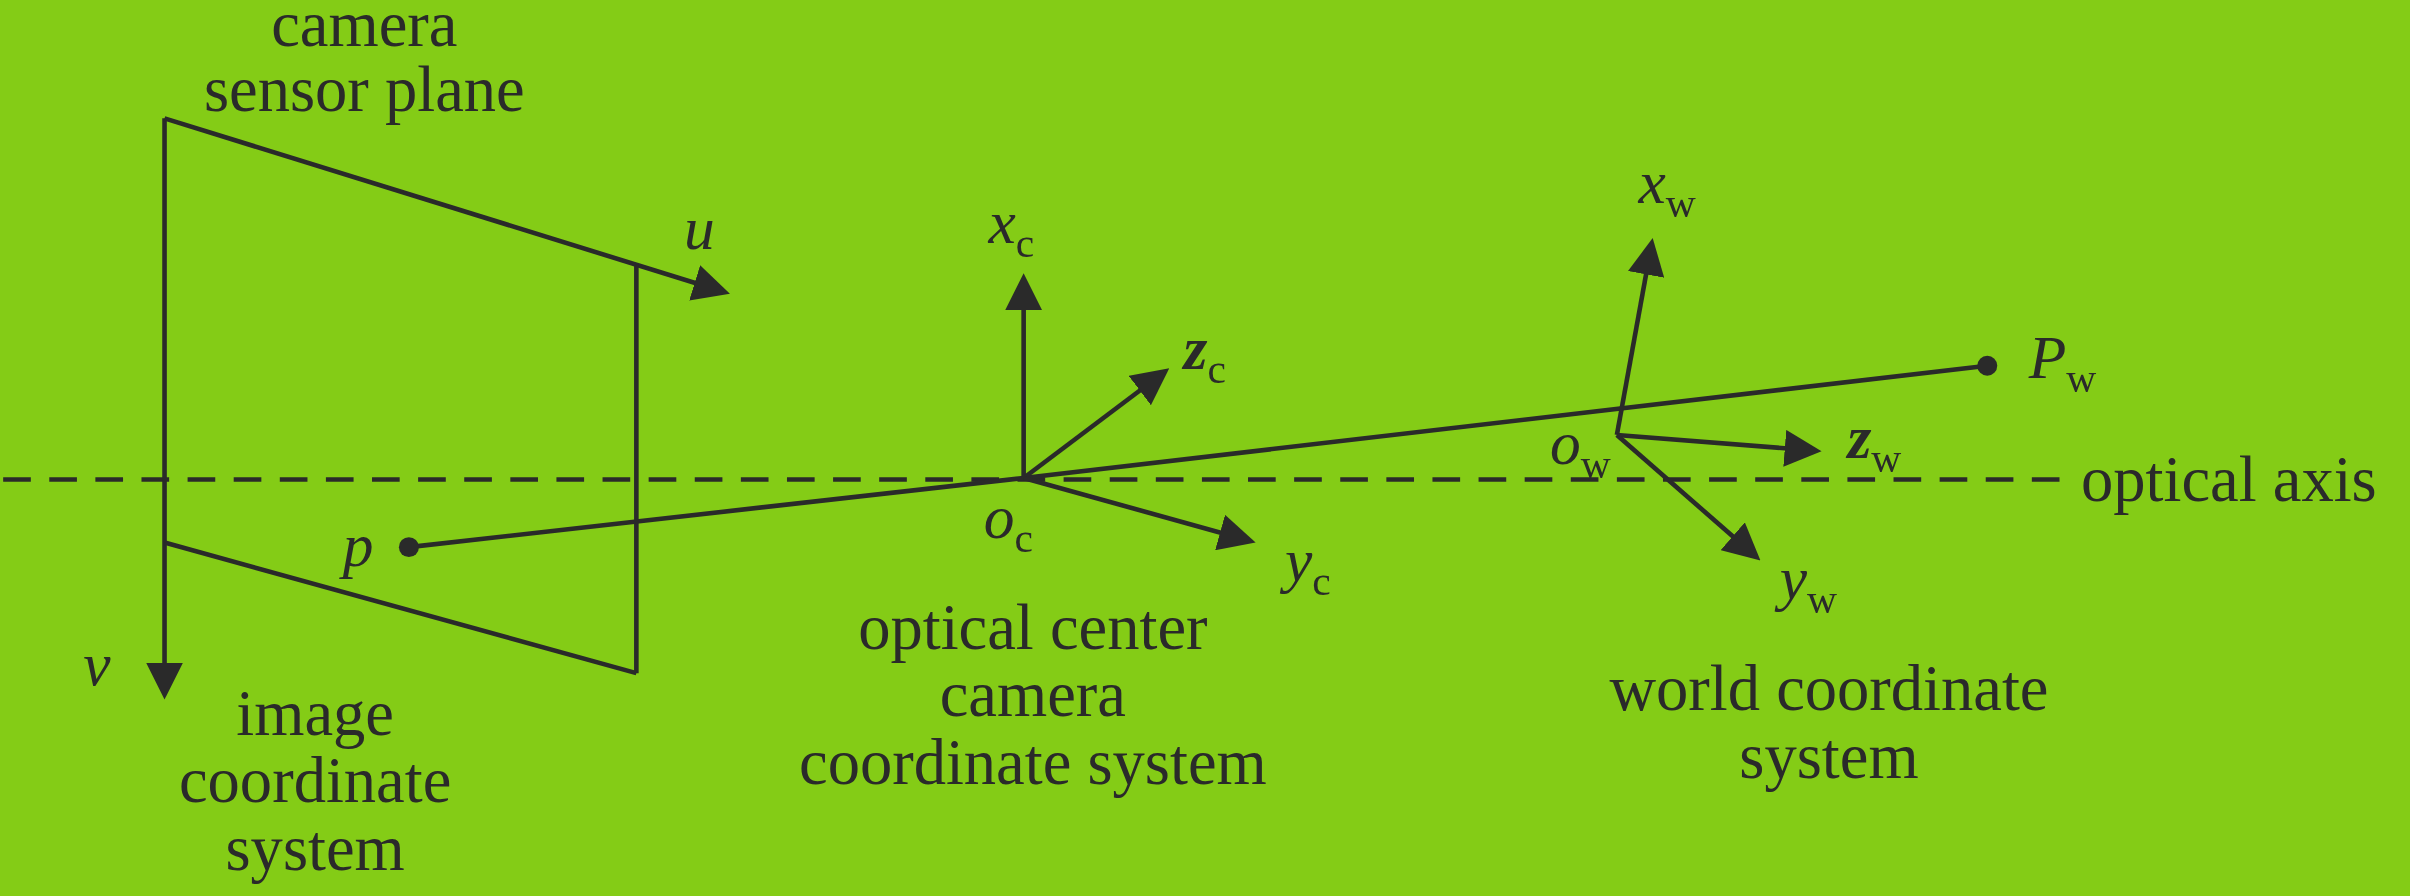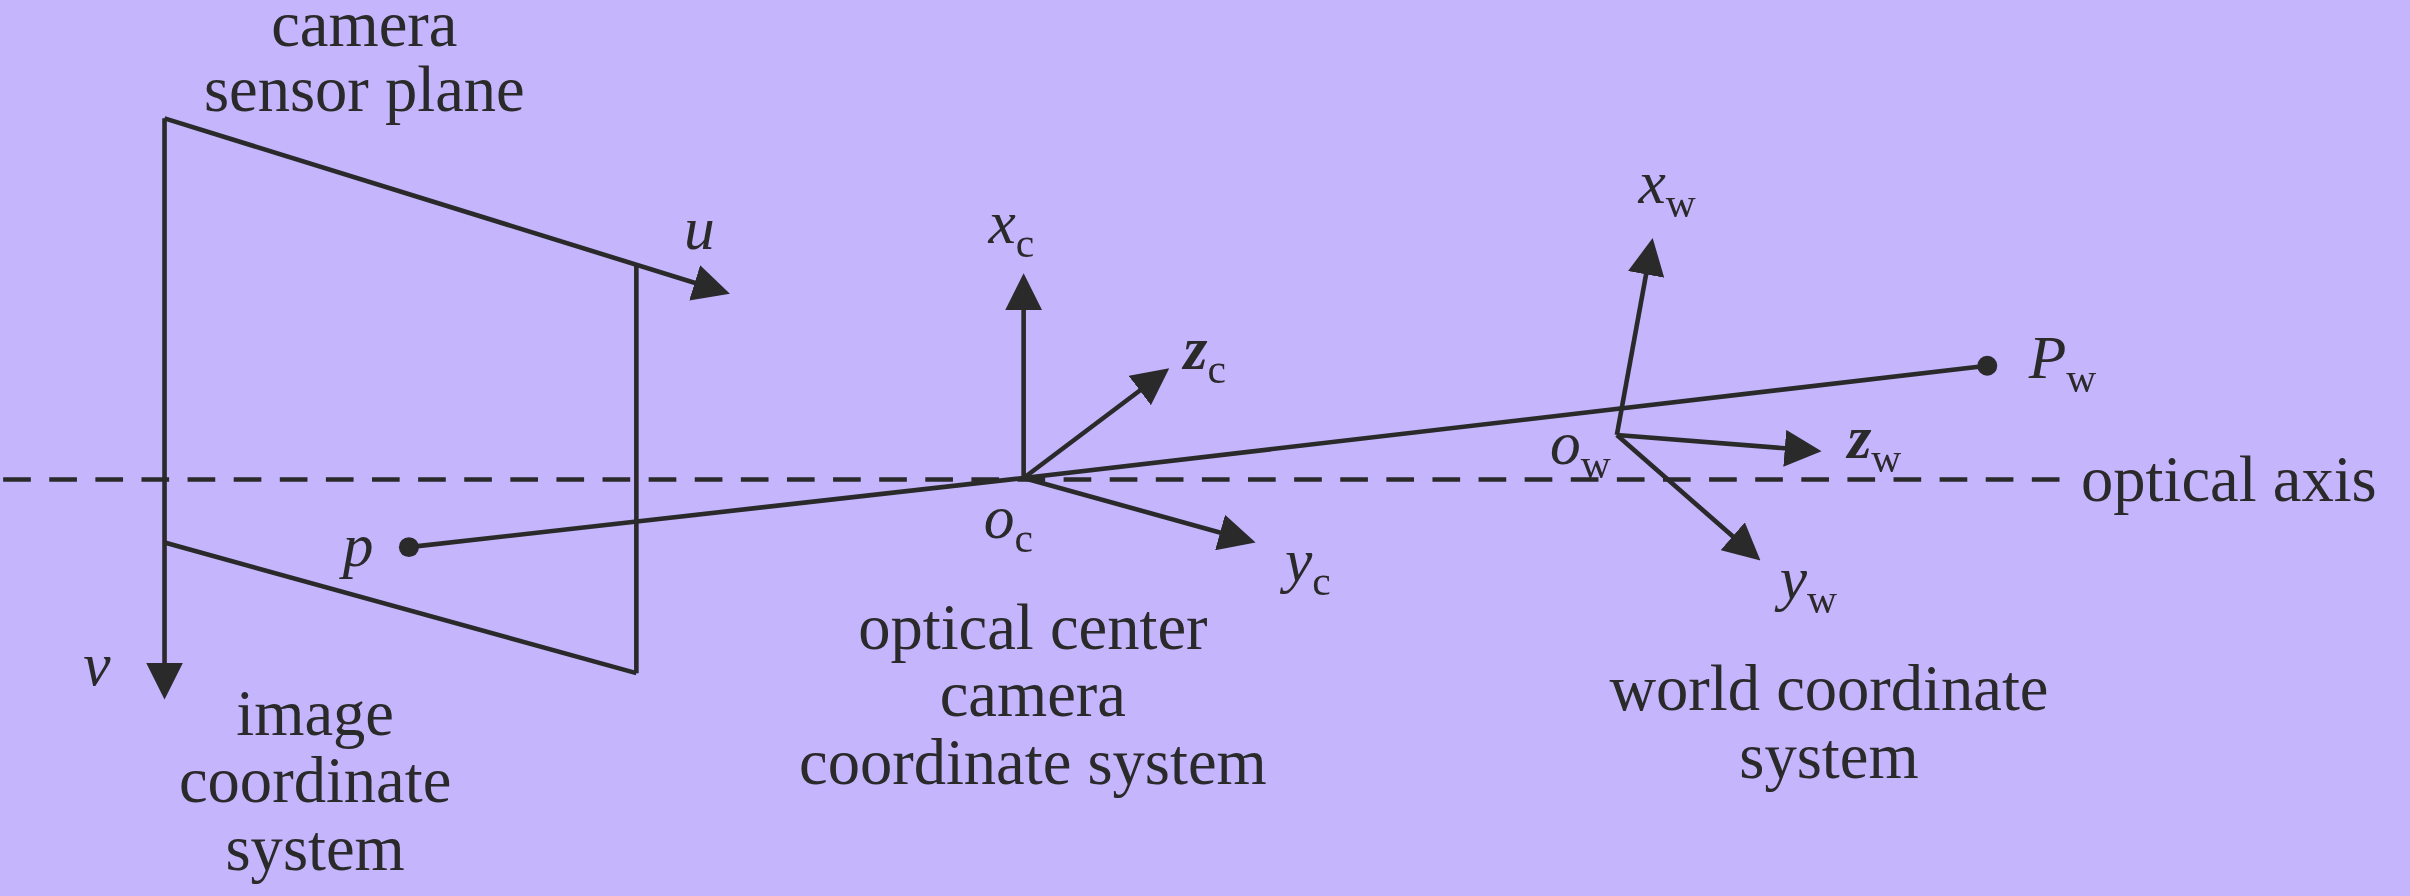--- a/index.html
+++ b/index.html
@@ -1,21 +1,21 @@
 <!DOCTYPE html>
 <html><head>
 <meta charset="utf-8">
 <style>
   * { margin: 0; padding: 0; box-sizing: border-box; }
   html, body { background: #ffffff; }
   .canvas {
     position: relative;
     width: 2410px;
     height: 896px;
-    background: #c4b5fd;
+    background: #84cc16;
     overflow: hidden;
   }
   svg { display: block; width: 100%; height: 100%; }
   .stroke { stroke: #2a2a2a; stroke-width: 3; fill: none; }
   .dashed { stroke-dasharray: 18 12; }
   .dot { fill: #2a2a2a; stroke: none; }
   text {
     fill: #2a2a2a;
     font-family: "Liberation Serif", "DejaVu Serif", serif;
   }

